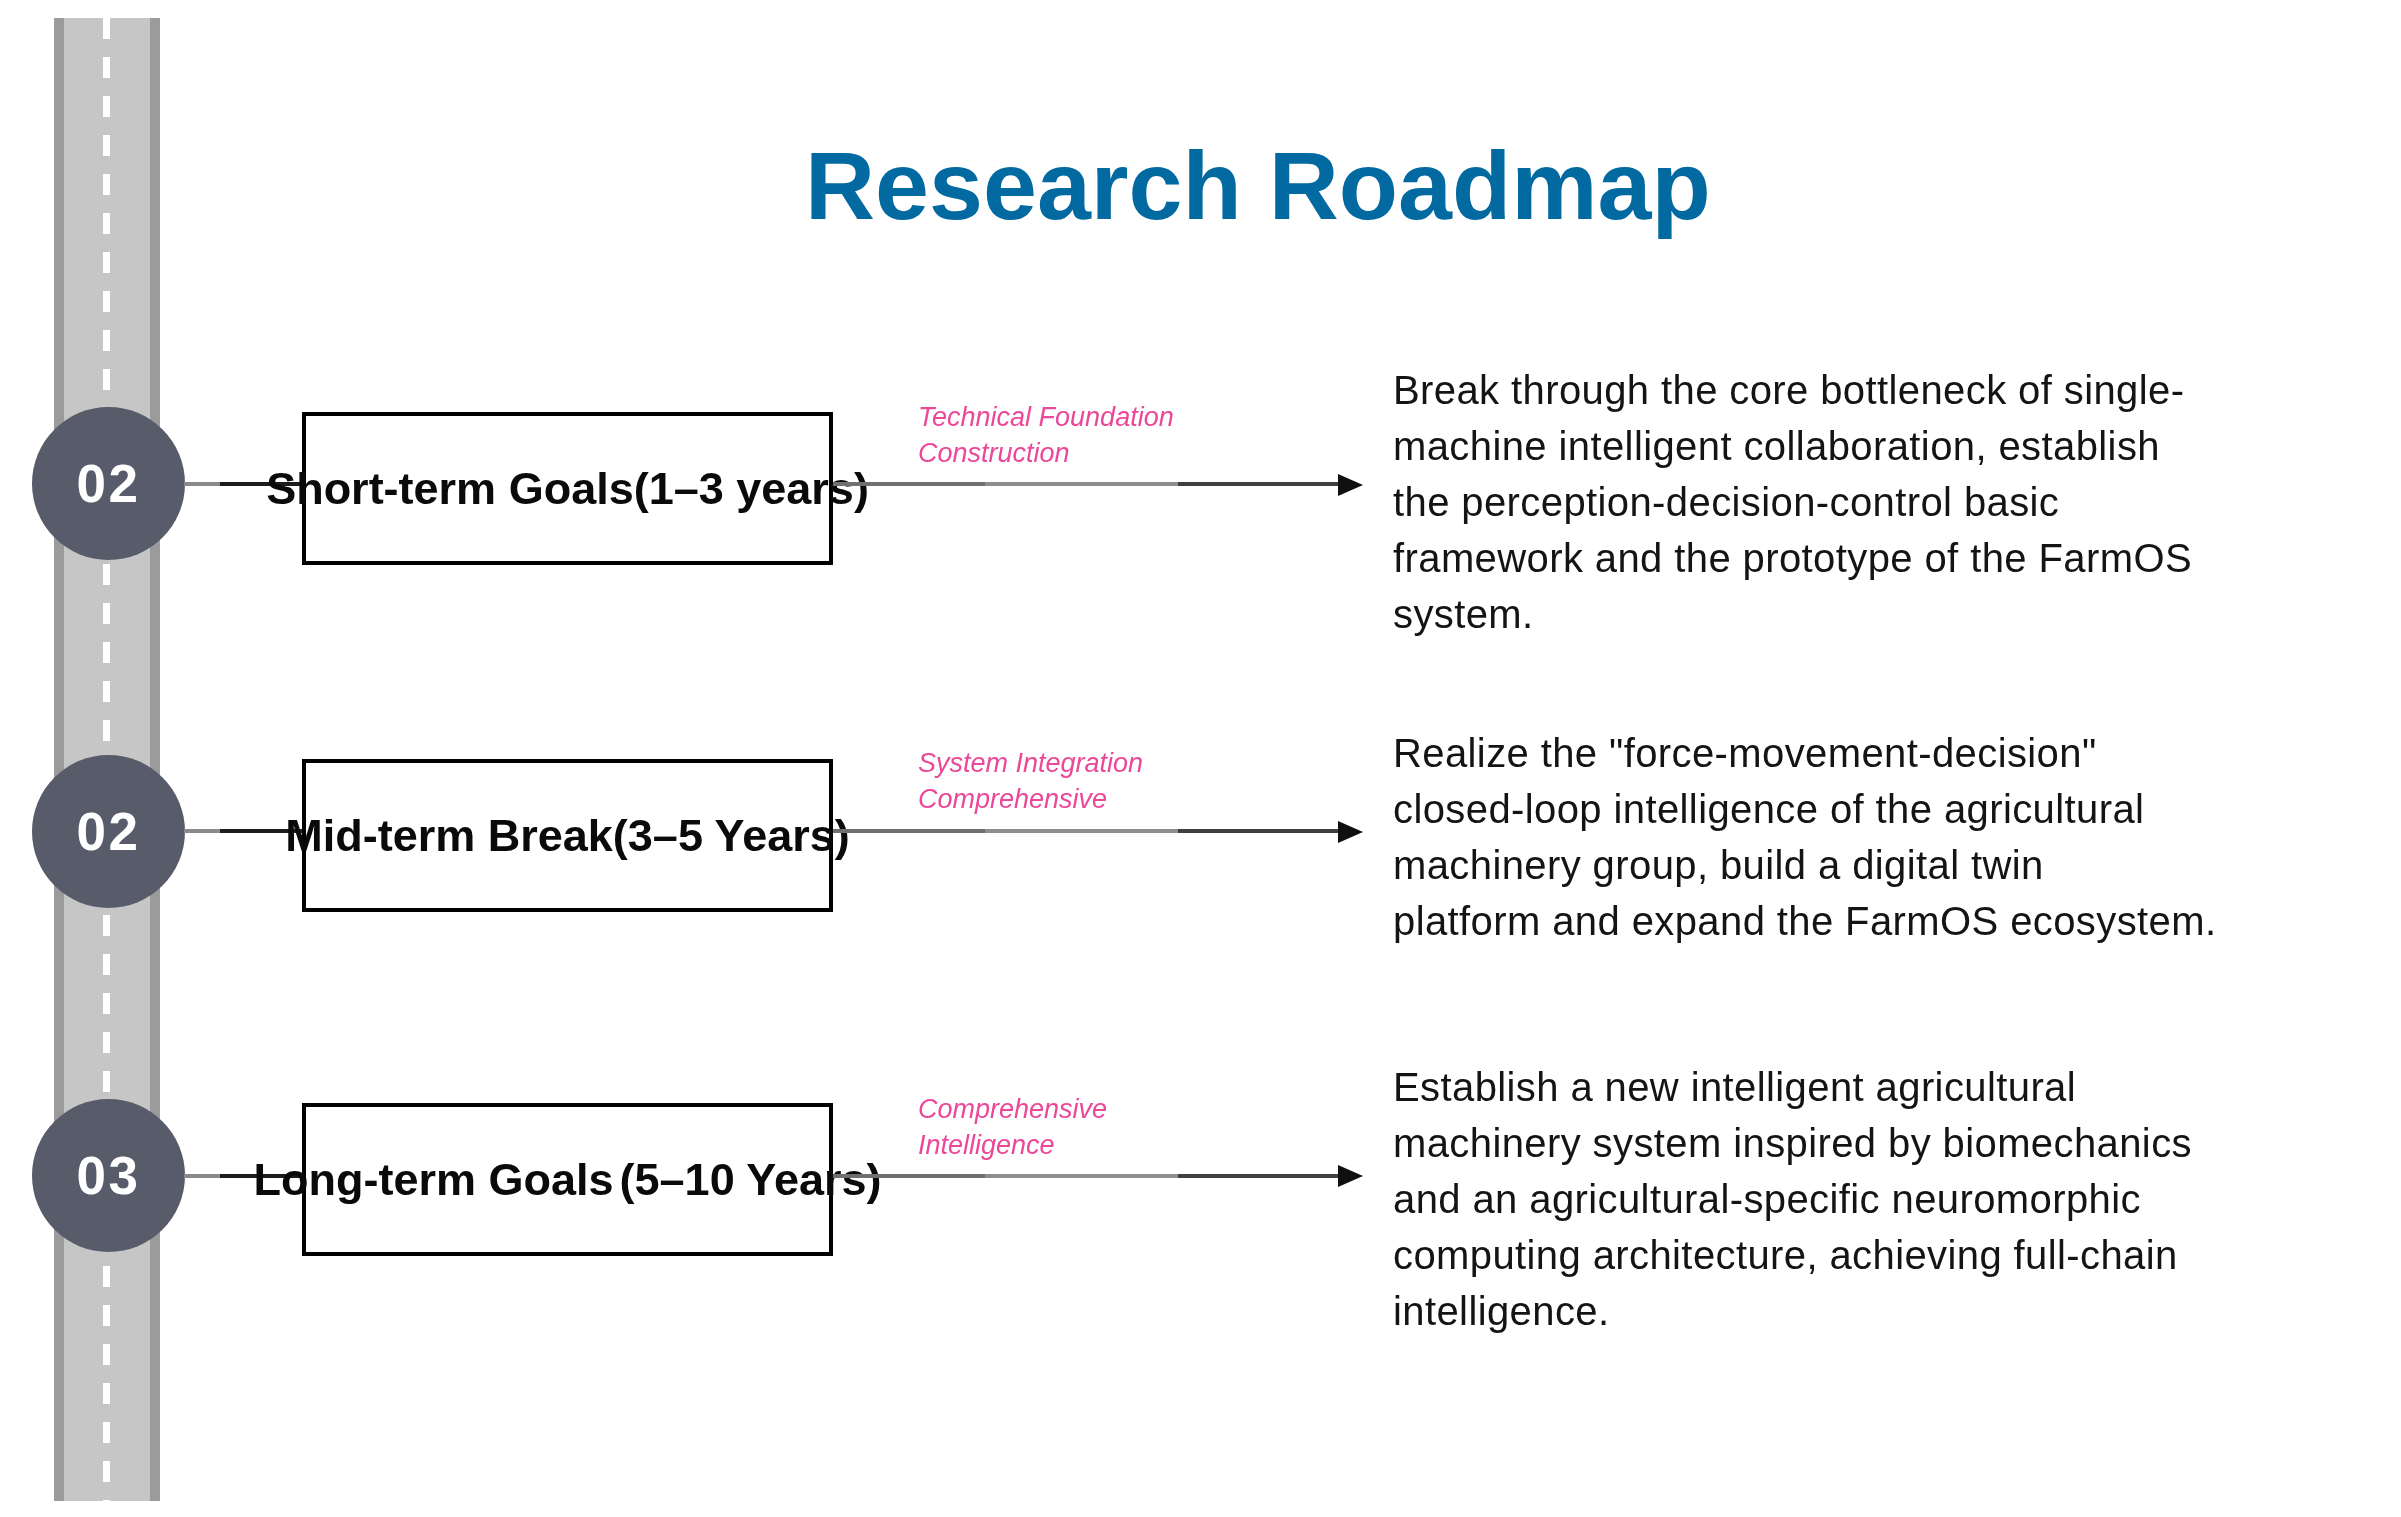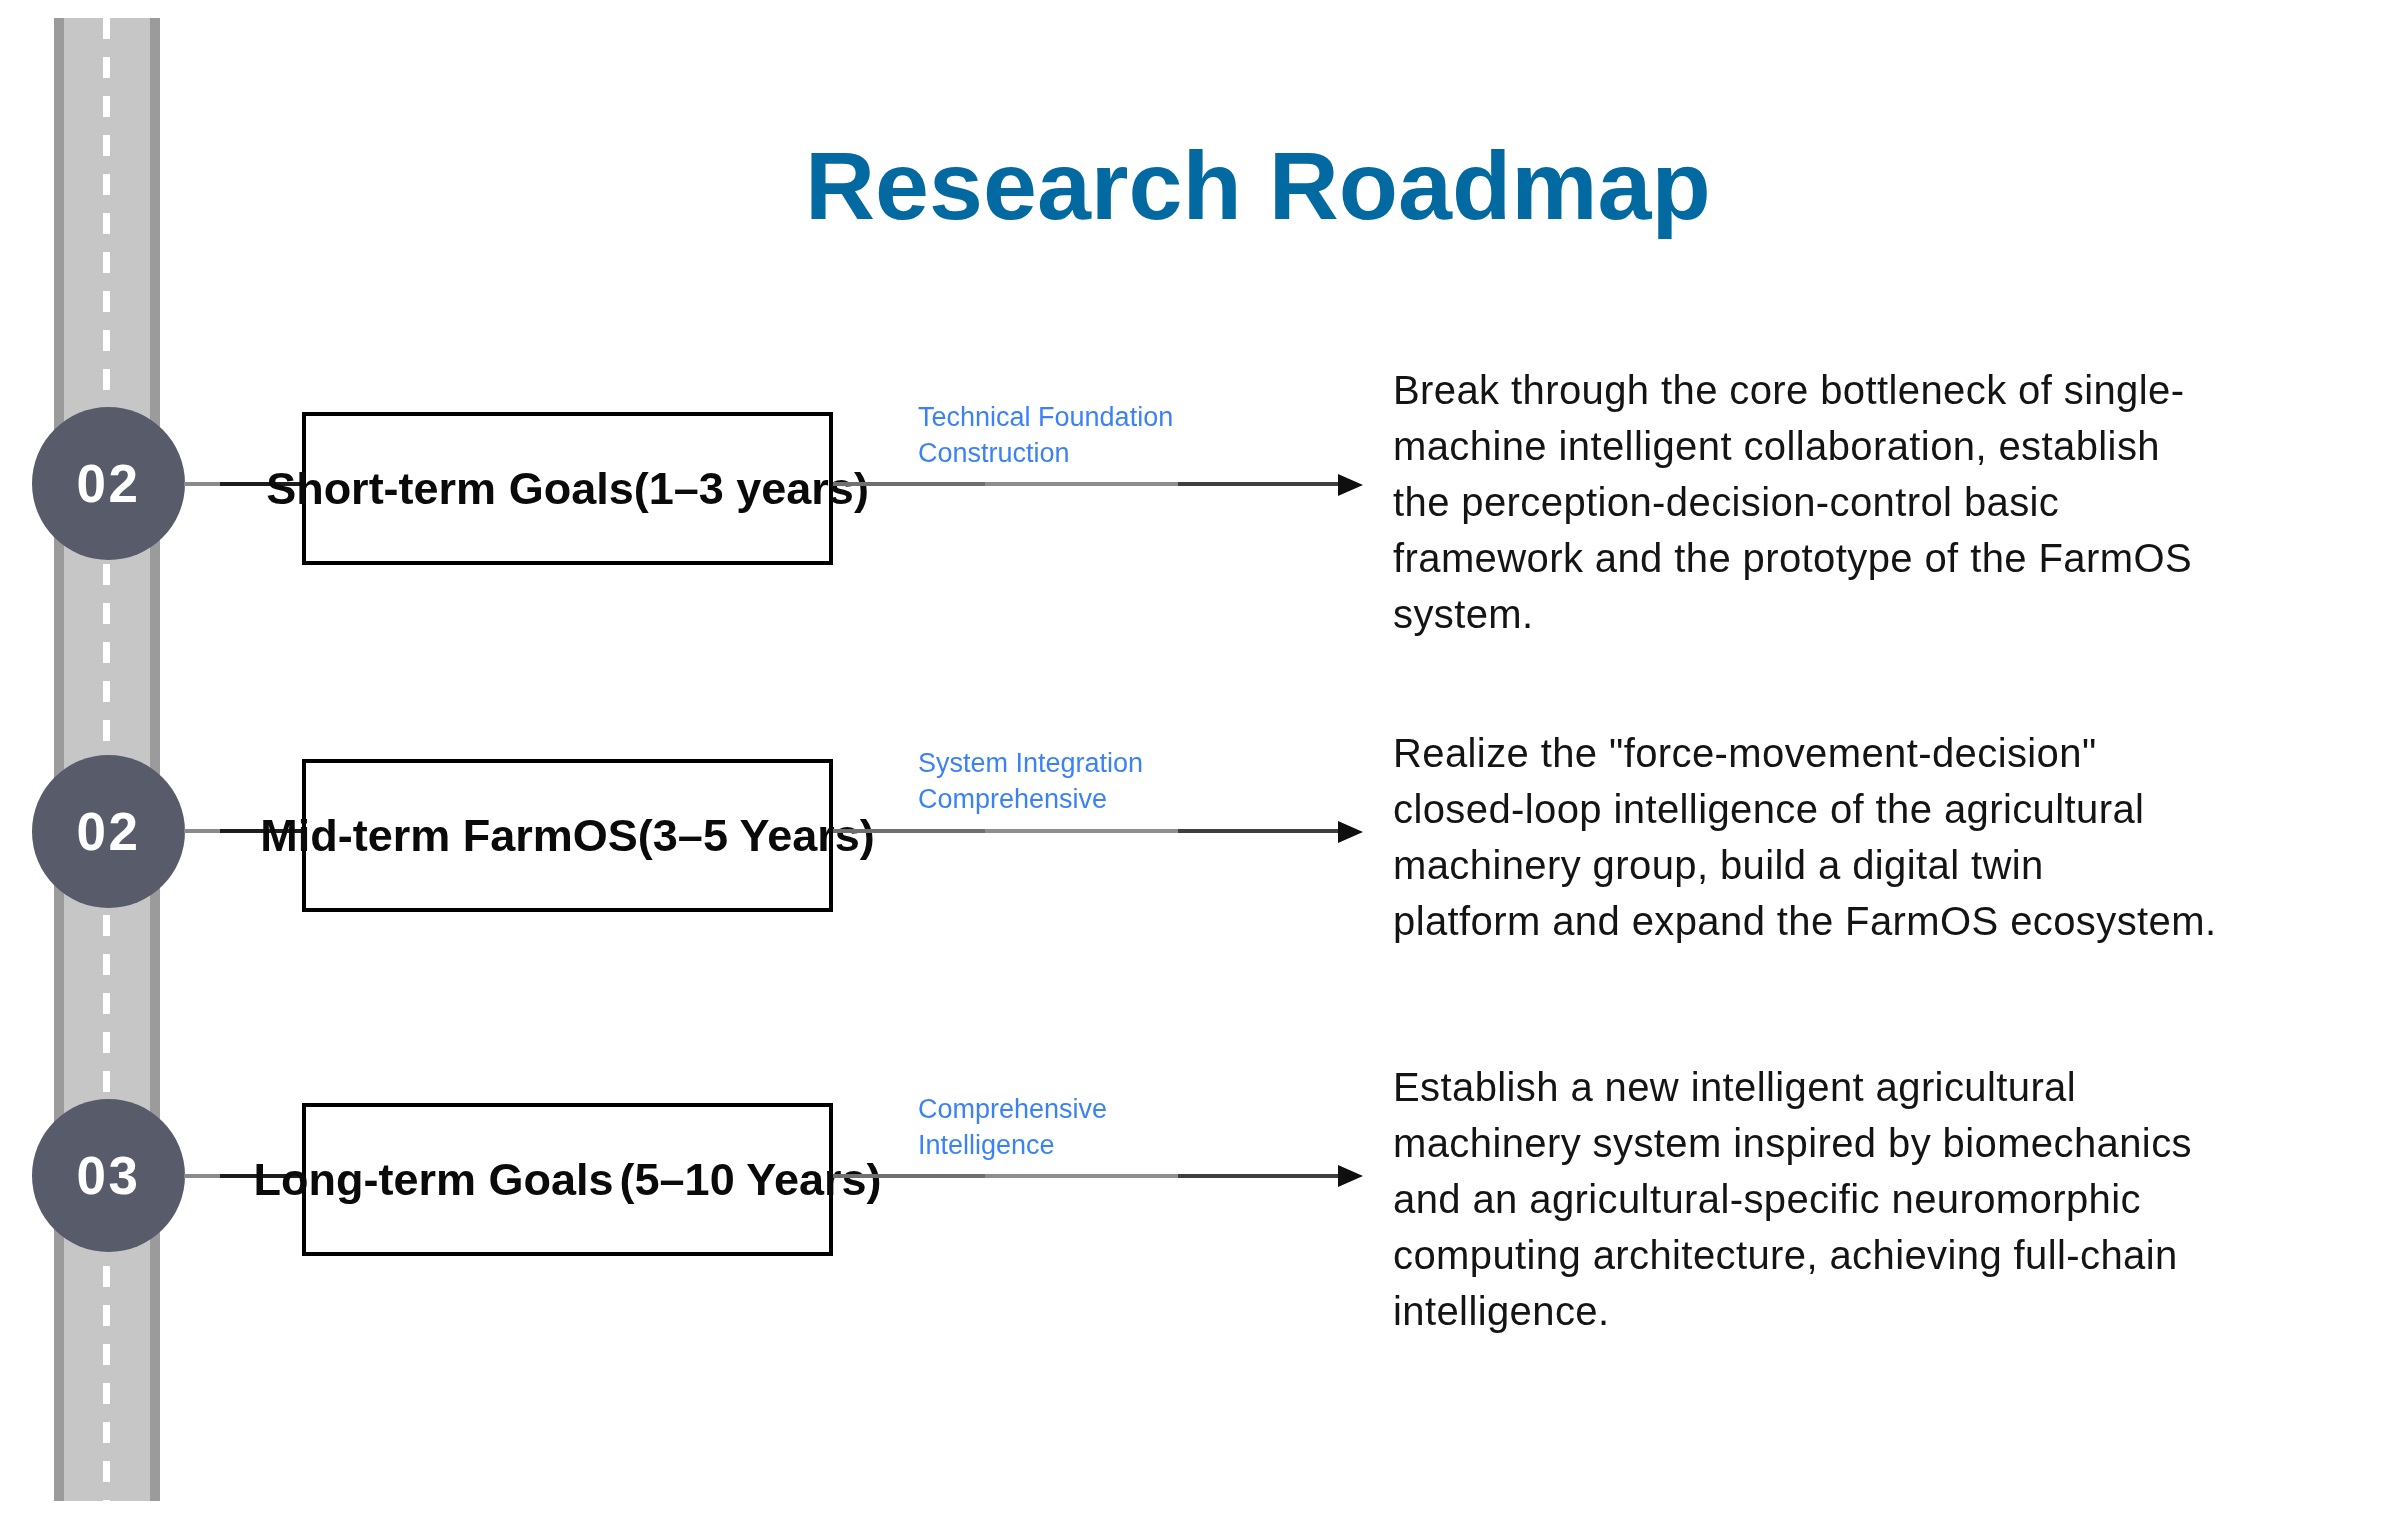--- a/index.html
+++ b/index.html
@@ -48,21 +48,21 @@
     background:linear-gradient(90deg,#6f6f6f 0 30%,#8E8E8E 30% 68%,#3F3F3F 68% 100%);
   }
   .arrow-head{
     position:absolute;left:1338px;width:0;height:0;
     border-left:25px solid #0f0f0f;border-top:11.3px solid rgba(0,0,0,0);
     border-bottom:11.3px solid rgba(0,0,0,0);
   }
   
   .arrow-label{
     position:absolute;left:918px;font-size:27px;line-height:36px;
-    color:#3b82f6;white-space:pre;
+    color:#ec4899;white-space:pre;font-style:italic;
   }
   
   .description{
     position:absolute;left:1393px;font-size:40px;line-height:56px;
     color:#141414;white-space:pre;letter-spacing:0.4px;
   }
 </style>
 </head>
 <body>
 
@@ -87,21 +87,21 @@
 machine intelligent collaboration, establish
 the perception-decision-control basic
 framework and the prototype of the FarmOS
 system.</div>
 
 <div class="circle" style="top:755px;">
   <span>02</span>
 </div>
 <div class="connector" style="top:829px;"></div>
 <div class="goal-box" style="top:759px;">
-  <div class="line1">Mid-term FarmOS</div>
+  <div class="line1">Mid-term Break</div>
   <div class="line2">(3–5 Years)</div>
 </div>
 <div class="arrow-label" style="top:745px;">System Integration
 Comprehensive</div>
 <div class="arrow-line" style="top:829px;"></div>
 <div class="arrow-head" style="top:821px;"></div>
 <div class="description" style="top:725px;">Realize the "force-movement-decision"
 closed-loop intelligence of the agricultural
 machinery group, build a digital twin
 platform and expand the FarmOS ecosystem.</div>

